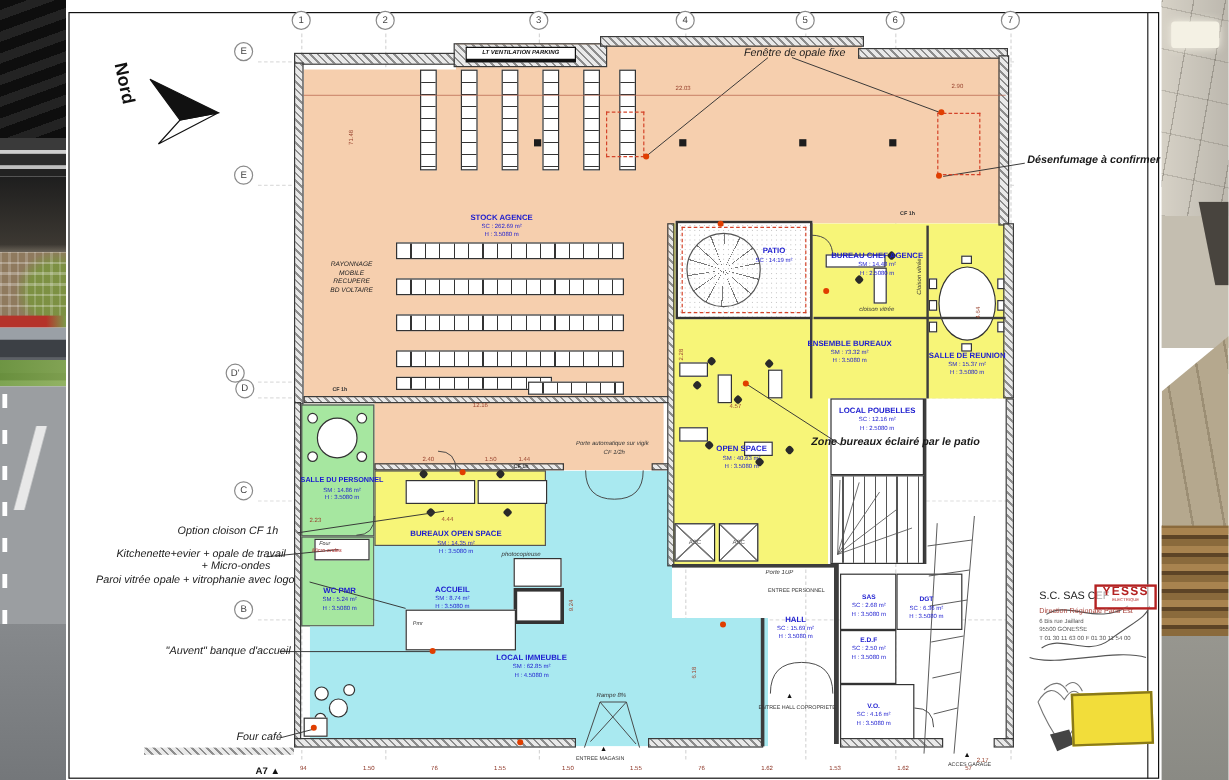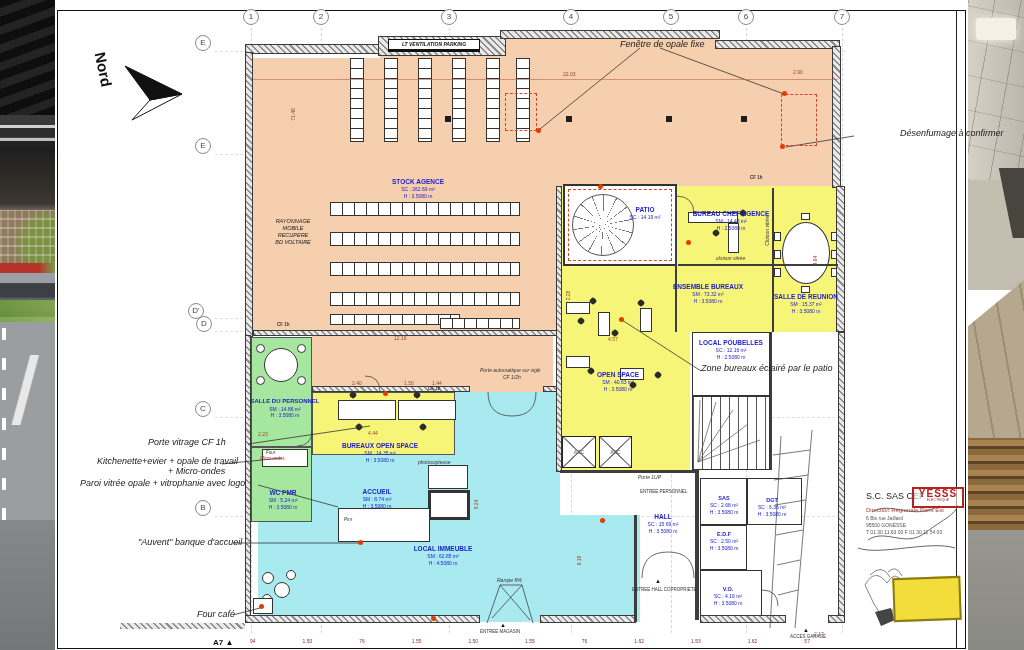--- a/index.html
+++ b/index.html
@@ -442,23 +442,23 @@
     <span class="sub">SC : 2.50 m²</span>
     <span class="sub">H : 3.5080 m</span>
   </div>
   <div class="room-label" style="left:728px;top:586px;">
     <span class="nm" style="font-size:5.5px">V.O.</span>
     <span class="sub">SC : 4.16 m²</span>
     <span class="sub">H : 3.5080 m</span>
   </div>
 
   <div class="ann" style="left:620px;top:40px;"><span>Fenêtre de opale fixe</span></div>
-  <div class="ann" style="left:900px;top:129px;font-weight:normal;"><span>Désenfumage à confirmer</span></div>
-  <div class="ann" style="left:701px;top:364px;"><span>Zone bureaux éclairé par le patio</span></div>
-  <div class="ann" style="left:148px;top:438px;"><span>Porte vitrage CF 1h</span></div>
+  <div class="ann" style="left:856px;top:129px;font-weight:bold;"><span>Désenfumage à confirmer</span></div>
+  <div class="ann" style="left:676px;top:364px;font-weight:bold;"><span>Zone bureaux éclairé par le patio</span></div>
+  <div class="ann" style="left:148px;top:438px;"><span>Option cloison CF 1h</span></div>
   <div class="ann" style="left:97px;top:457px;"><span>Kitchenette+evier + opale de travail</span></div>
   <div class="ann" style="left:168px;top:467px;"><span>+ Micro-ondes</span></div>
   <div class="ann" style="left:80px;top:479px;"><span>Paroi vitrée opale + vitrophanie avec logo</span></div>
   <div class="ann" style="left:138px;top:538px;"><span>"Auvent" banque d'accueil</span></div>
   <div class="ann" style="left:197px;top:610px;"><span>Four café</span></div>
   <div class="tinyi" style="left:480px;top:368px;text-align:center;"><span>Porte automatique sur vigik</span></div>
   <div class="tinyi" style="left:503px;top:375px;"><span>CF 1/2h</span></div>
   <div class="tinyi" style="left:418px;top:460px;"><span>photocopieuse</span></div>
   <div class="tinyi" style="left:716px;top:256px;"><span>cloison vitrée</span></div>
   <div class="tinyi vtext" style="left:752px;top:228px;"><span>Cloison vitrée</span></div>

